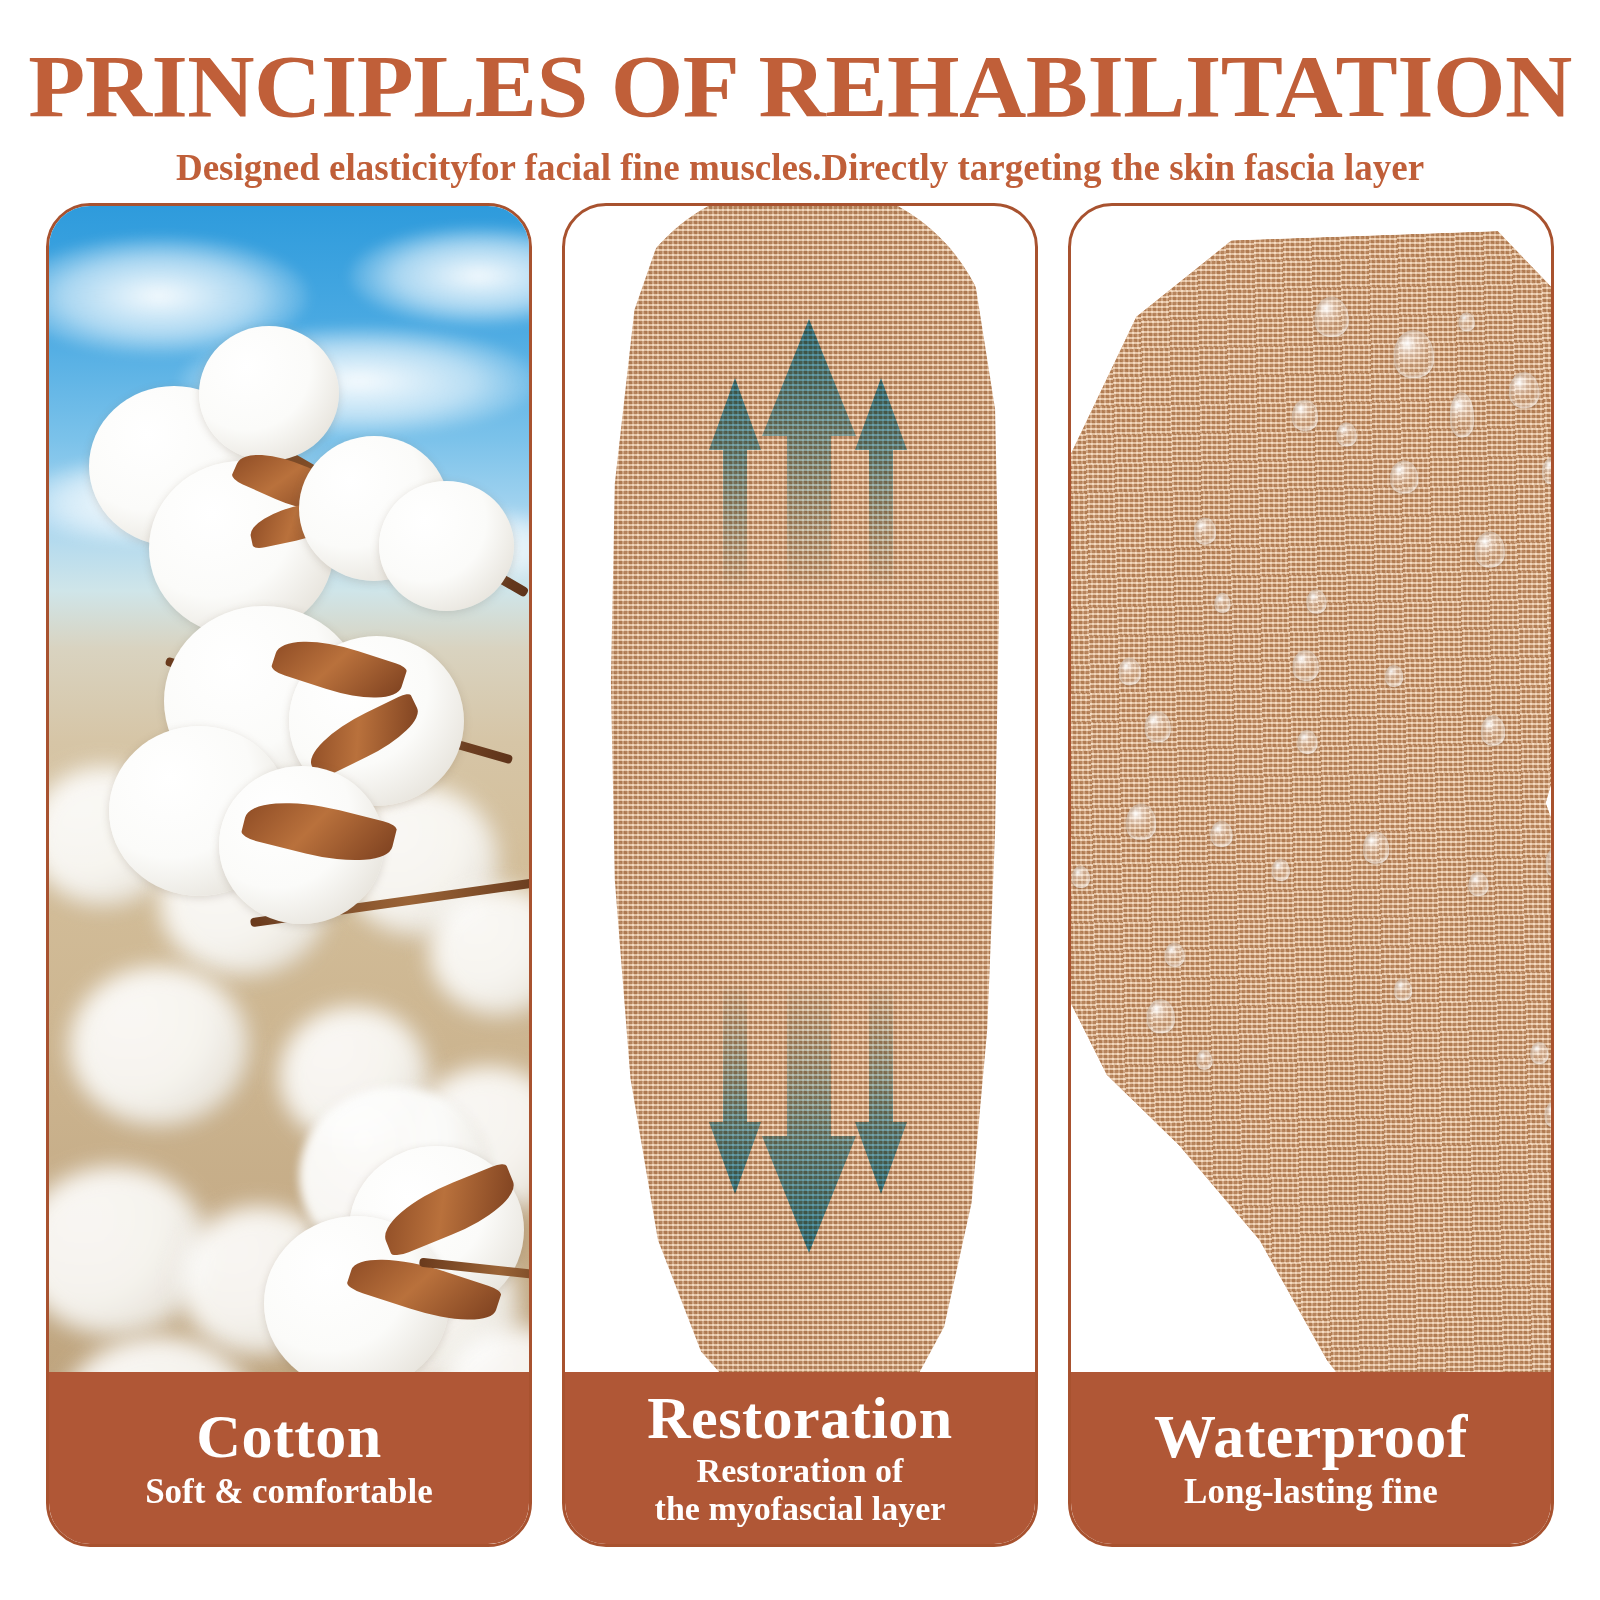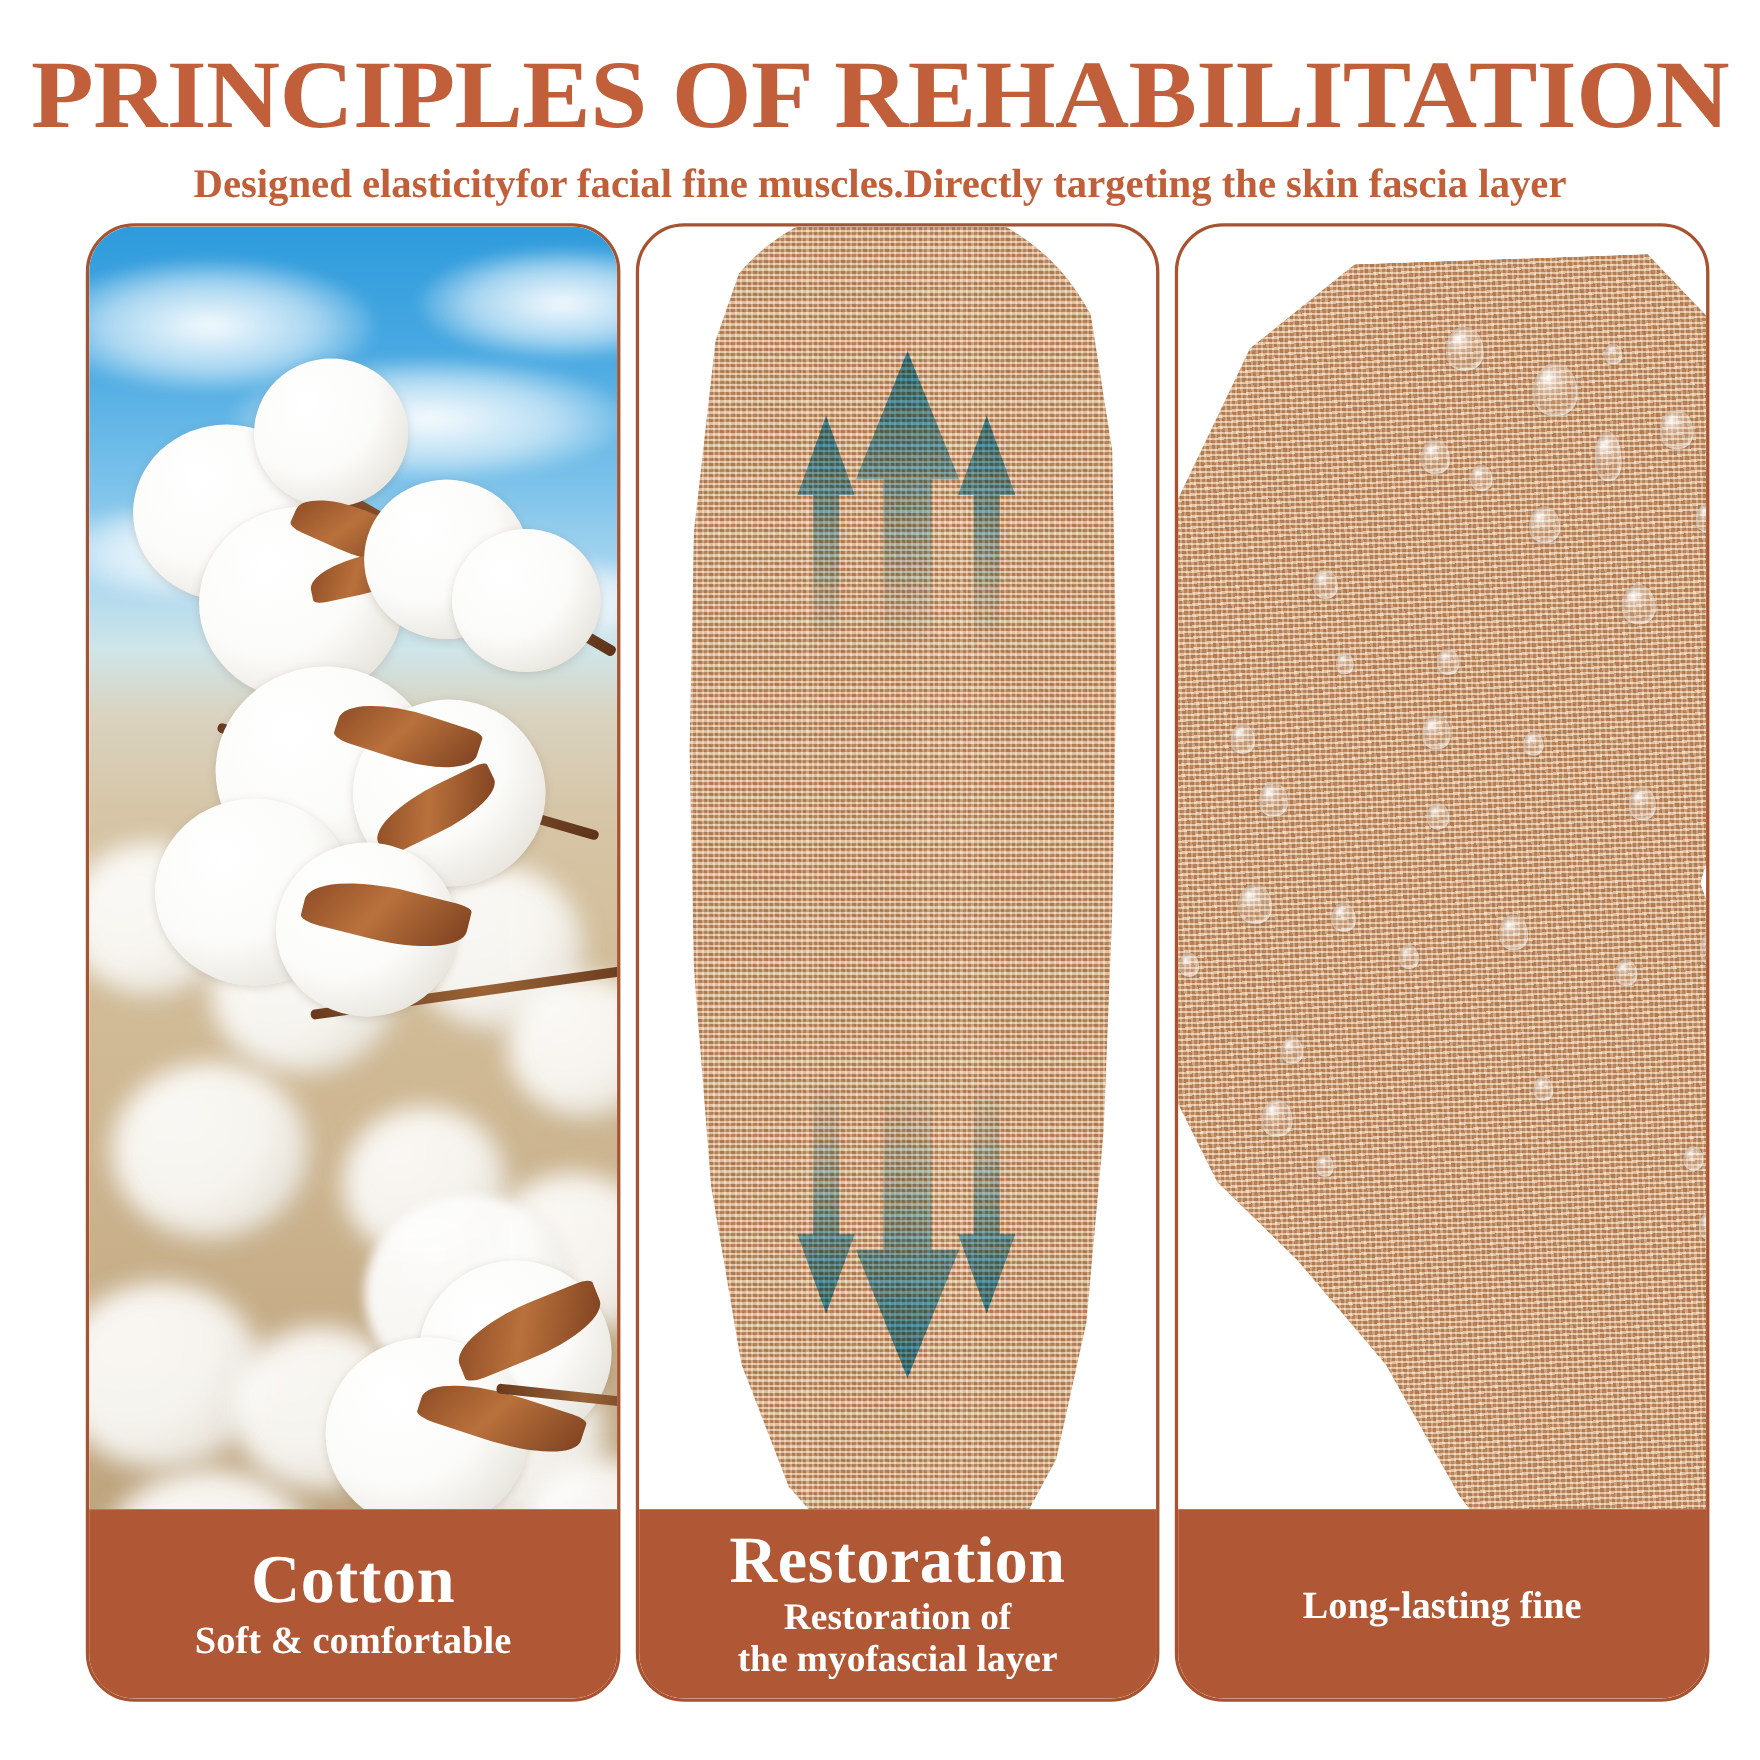--- a/index.html
+++ b/index.html
@@ -49,21 +49,21 @@
   }
 
   
   .cards {
     position: absolute;
     top: 203px;
     left: 46px;
     width: 1508px;
     height: 1344px;
     display: flex;
-    gap: 14px;
+    gap: 30px;
     justify-content: flex-end;
   }
   .card {
     position: relative;
     border: 3px solid #A8522F;
     border-radius: 44px;
     overflow: hidden;
     background: #ffffff;
     box-sizing: border-box;
   }
@@ -419,17 +419,18 @@
         <div class="droplet" style="left:146px; top:700px; width:20px; height:24px;"></div>
         <div class="droplet" style="left:126px; top:756px; width:28px; height:34px;"></div>
         <div class="droplet" style="left:174px; top:808px; width:16px; height:20px;"></div>
         <div class="droplet" style="left:374px; top:744px; width:18px; height:22px;"></div>
         <div class="droplet" style="left:508px; top:812px; width:18px; height:22px;"></div>
         <div class="droplet" style="left:520px; top:872px; width:22px; height:26px;"></div>
 
       </div>
     </div>
     <div class="label-bar">
+      <div class="label-title">Waterproof</div>
       <div class="label-sub">Long-lasting fine</div>
     </div>
   </div>
 
 </div>
 
 </body></html>

